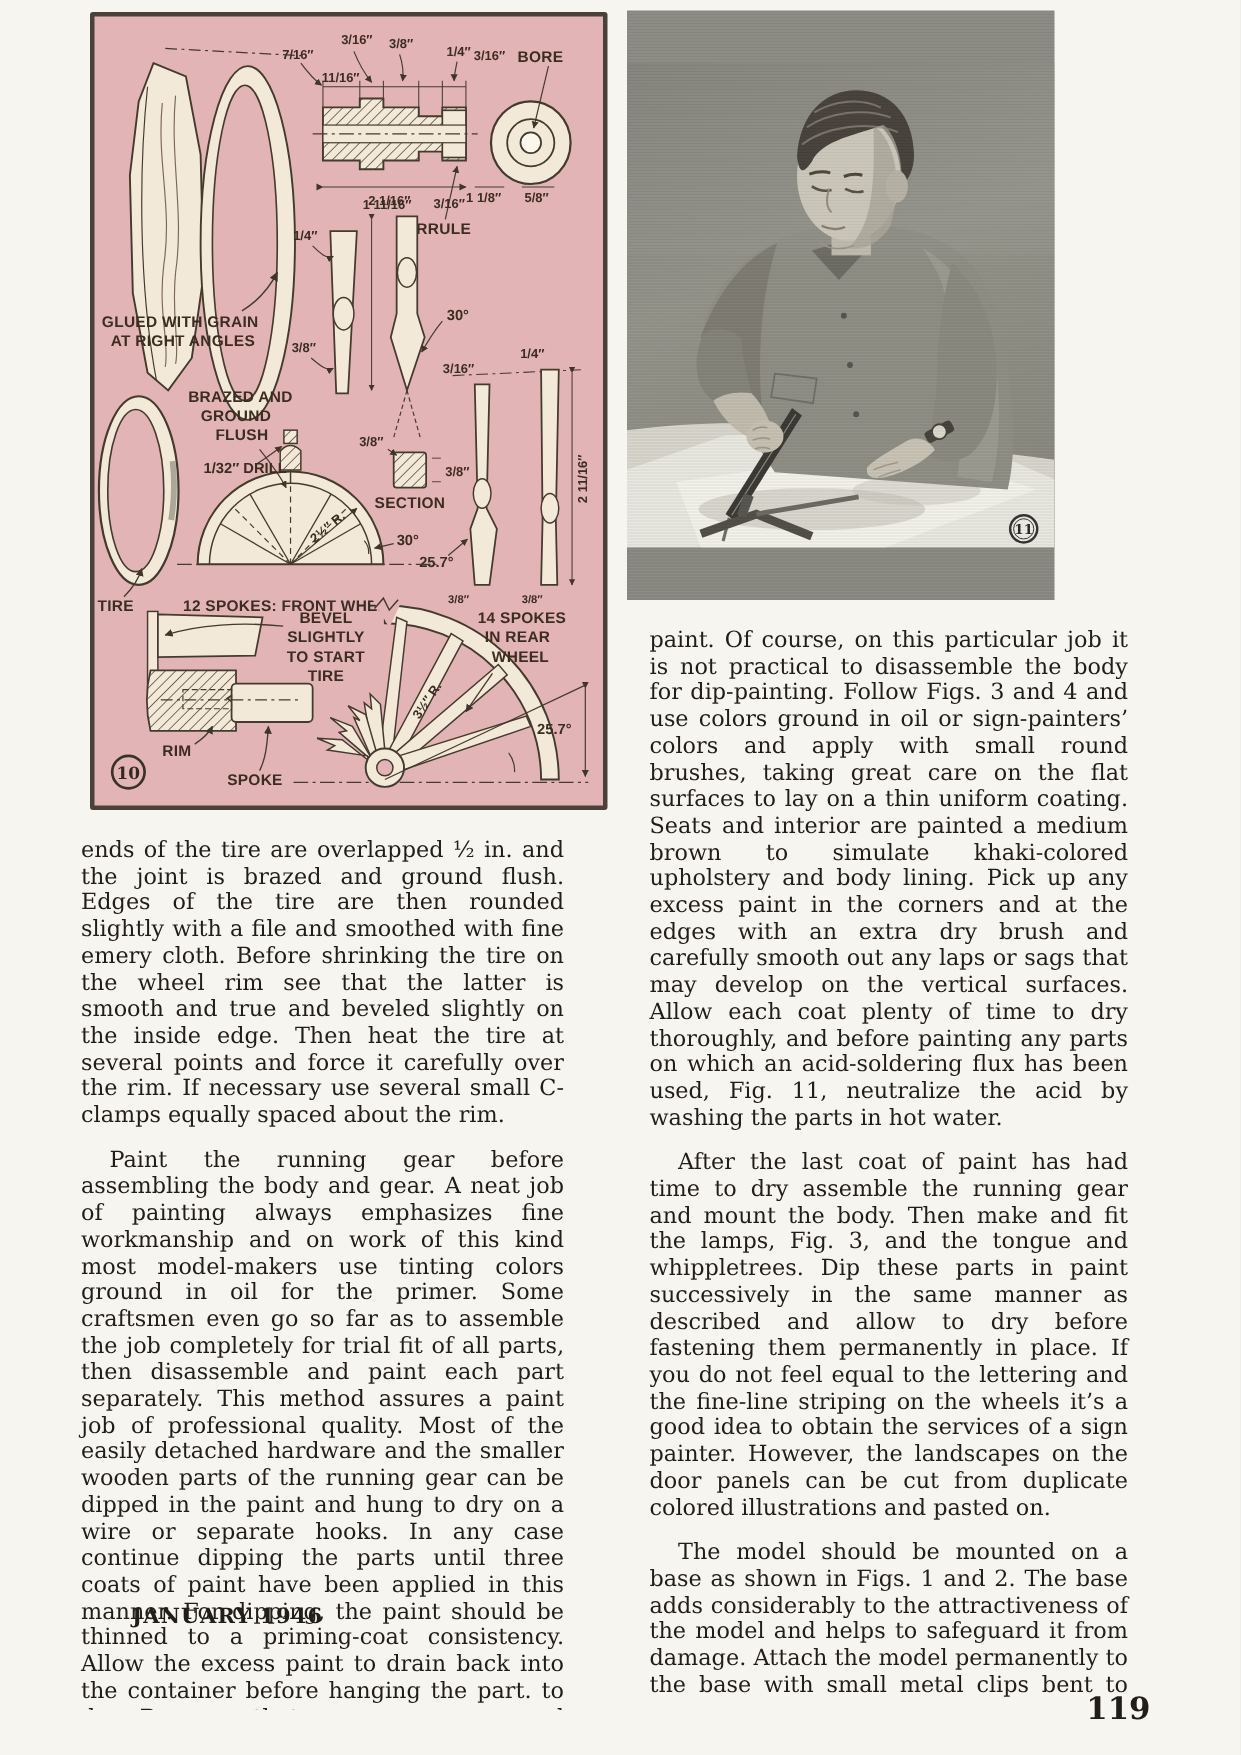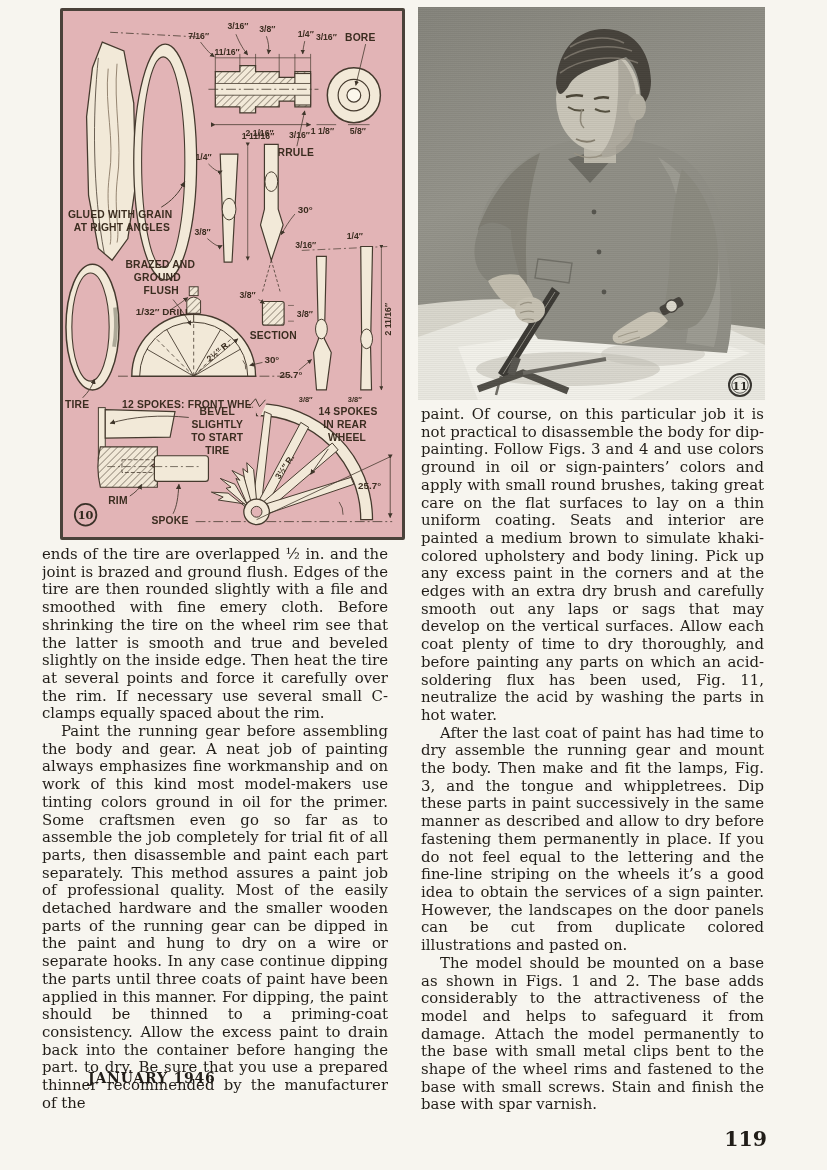--- a/index.html
+++ b/index.html
@@ -3,27 +3,27 @@
 <meta charset="utf-8">
 <style>
   html,body{margin:0;padding:0;background:#e9e7e1;}
   .page{position:relative;width:827px;height:1170px;background:#f7f5ef;
         font-family:"DejaVu Serif", serif;color:#211d18;overflow:hidden;margin:0 auto;}
   
   .fig10{position:absolute;left:60px;top:8px;width:345px;height:532px;
          background:#e2b4b6;border:3px solid #4a423a;border-radius:2px;box-sizing:border-box;}
   .fig10 svg{display:block;width:100%;height:100%;}
   
-  .photo{position:absolute;left:418px;top:7px;width:347px;height:393px;background:#8b8a82;}
+  .photo{position:absolute;left:418px;top:7px;width:285px;height:393px;background:#8b8a82;}
   .photo svg{display:block;width:100%;height:100%;}
   .halftone{position:absolute;inset:0;pointer-events:none;opacity:.55;
     background:repeating-linear-gradient(0deg, rgba(40,38,32,.08) 0 1px, rgba(255,255,255,.04) 1px 2px);}
   
   .col{position:absolute;text-align:justify;}
-  .col p{margin:0;font-size:14.9px;line-height:17.7px;}
+  .col p{margin:12px;font-size:14.9px;line-height:17.7px;}
   .col p.indent{text-indent:19px;}
   .col-left{left:42px;top:546px;width:346px;height:594px;overflow:hidden;}
   .col-right{left:421px;top:406px;width:343px;height:726px;overflow:hidden;}
   
   .footer-issue{position:absolute;left:88px;top:1070px;font-weight:bold;font-size:14px;letter-spacing:.8px;}
   .footer-page{position:absolute;left:723px;top:1127px;width:44px;text-align:right;font-weight:bold;font-size:20.5px;}
   
   .lbl{font:bold 10.5px "Liberation Sans",sans-serif;fill:#3b2d20;letter-spacing:.2px;}
   .dim{font:bold 8.8px "Liberation Sans",sans-serif;fill:#3b2d20;}
   .dimS{font:bold 7.6px "Liberation Sans",sans-serif;fill:#3b2d20;}

